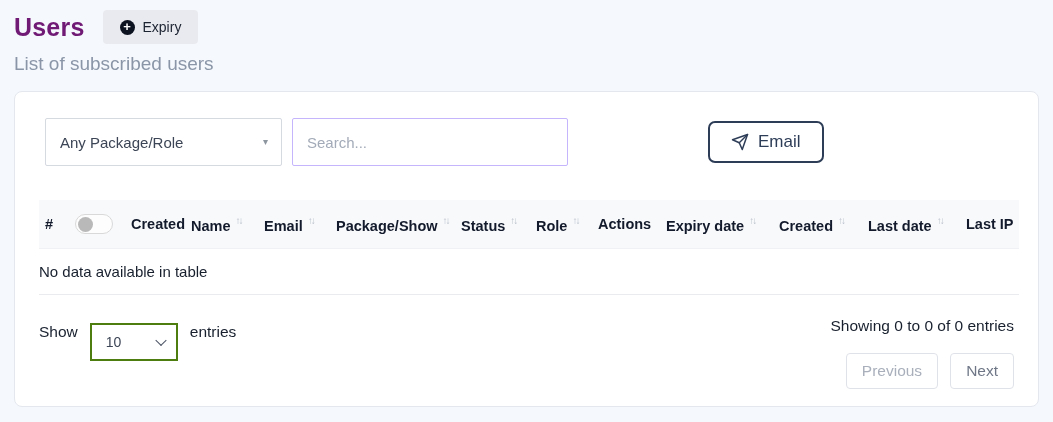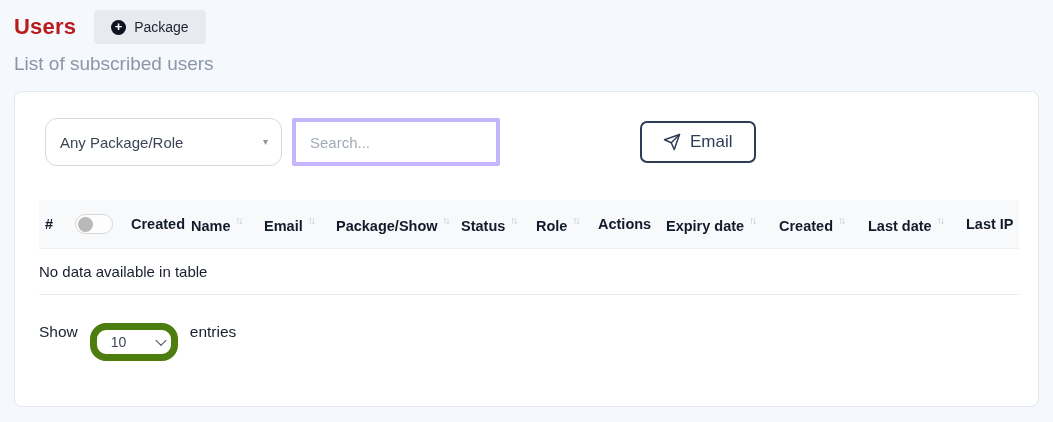--- a/index.html
+++ b/index.html
@@ -7,21 +7,21 @@
   body {
     width:1053px; height:422px; overflow:hidden;
     background:#f5f8fc;
     font-family:"Liberation Sans","DejaVu Sans",sans-serif;
     color:#1c2331;
   }
   .page { padding:10px 14px 14px; }
 
   
   .page-header { display:flex; align-items:center; gap:18px; }
-  .page-title { margin:0; font-size:22px; font-weight:700; color:#b91c1c; letter-spacing:.2px; }
+  .page-title { margin:0; font-size:25px; font-weight:700; color:#701a75; letter-spacing:.2px; }
   .create-btn {
     display:inline-flex; align-items:center; gap:8px;
     background:#e9eaef; border:none; border-radius:4px;
     padding:9px 17px; font-size:14px; color:#1c2331; cursor:pointer;
     font-family:inherit;
   }
   .plus-circle {
     width:15px; height:15px; border-radius:50%; background:#0d1220; color:#fff;
     display:inline-flex; align-items:center; justify-content:center;
     font-size:13px; font-weight:700; line-height:1; padding-bottom:1px;
@@ -37,26 +37,26 @@
   }
 
   
   .filter-row { display:flex; align-items:center; margin:0 6px; }
   .select-wrap { position:relative; display:inline-block; }
   .select-wrap .caret {
     position:absolute; right:14px; top:50%; transform:translateY(-55%);
     font-size:10px; color:#8d959f; pointer-events:none;
   }
   select.package-select {
-    width:237px; height:48px; border:1px solid #d5d9e0; border-radius:12px;
+    width:237px; height:48px; border:1px solid #d5d9e0; border-radius:2px;
     background:#fff; padding:0 28px 0 14px; font-size:15px; color:#3c4555;
     appearance:none; -webkit-appearance:none; font-family:inherit;
   }
   input.search-input {
-    width:208px; height:48px; border:4px solid #c4b5fd; border-radius:2px;
+    width:276px; height:48px; border:1px solid #c4b5fd; border-radius:2px;
     margin-left:10px; padding:0 14px; font-size:15px; color:#3c4555;
     font-family:inherit; outline:none;
   }
   input.search-input::placeholder { color:#a3abb8; }
   .email-btn {
     margin-left:140px;
     display:inline-flex; align-items:center; gap:9px;
     background:#fff; border:2px solid #2e3d57; border-radius:7px;
     padding:9px 21px; font-size:17px; color:#2e3d57; cursor:pointer;
     font-family:inherit;
@@ -84,21 +84,21 @@
   }
   .switch .knob {
     position:absolute; left:2px; top:1.5px; width:15px; height:15px;
     border-radius:50%; background:#b9b9b9;
   }
 
   
   .table-footer { display:flex; justify-content:space-between; align-items:flex-start; margin-top:16px; }
   .length-group { display:flex; align-items:flex-start; gap:12px; font-size:15.5px; color:#18202e; margin-top:12px; }
   select.length-select {
-    width:88px; height:38px; border:7px solid #4d7c0f; border-radius:16px;
+    width:88px; height:38px; border:2px solid #4d7c0f; border-radius:0;
     background:#fff; padding:0 26px 0 14px; font-size:14px; color:#3c4555;
     appearance:none; -webkit-appearance:none; font-family:inherit;
   }
   .chevron-down {
     position:absolute; right:13px; top:50%;
     width:8px; height:8px; border-right:1.6px solid #4a5263; border-bottom:1.6px solid #4a5263;
     transform:translateY(-70%) rotate(45deg); pointer-events:none;
   }
   .footer-right { text-align:right; }
   .info-text { font-size:15.5px; color:#18202e; margin-top:6px; }
@@ -112,21 +112,21 @@
 </style>
 </head>
 <body>
 
 <div class="page">
 
   <div class="page-header">
     <h1 class="page-title">Users</h1>
     <button class="create-btn">
       <span class="plus-circle">+</span>
-      <span>Package</span>
+      <span>Expiry</span>
     </button>
   </div>
   <div class="subtitle">List of subscribed users</div>
 
   <div class="card">
 
     <div class="filter-row">
       <span class="select-wrap">
         <select class="package-select">
           <option>Any Package/Role</option>
@@ -191,16 +191,23 @@
       <div class="length-group">
         <span>Show</span>
         <span class="select-wrap">
           <select class="length-select">
             <option>10</option>
           </select>
           <span class="chevron-down"></span>
         </span>
         <span>entries</span>
       </div>
+      <div class="footer-right">
+        <div class="info-text">Showing 0 to 0 of 0 entries</div>
+        <div class="pager">
+          <button class="prev-btn">Previous</button>
+          <button class="next-btn">Next</button>
+        </div>
+      </div>
     </div>
 
   </div>
 </div>
 
 </body></html>

